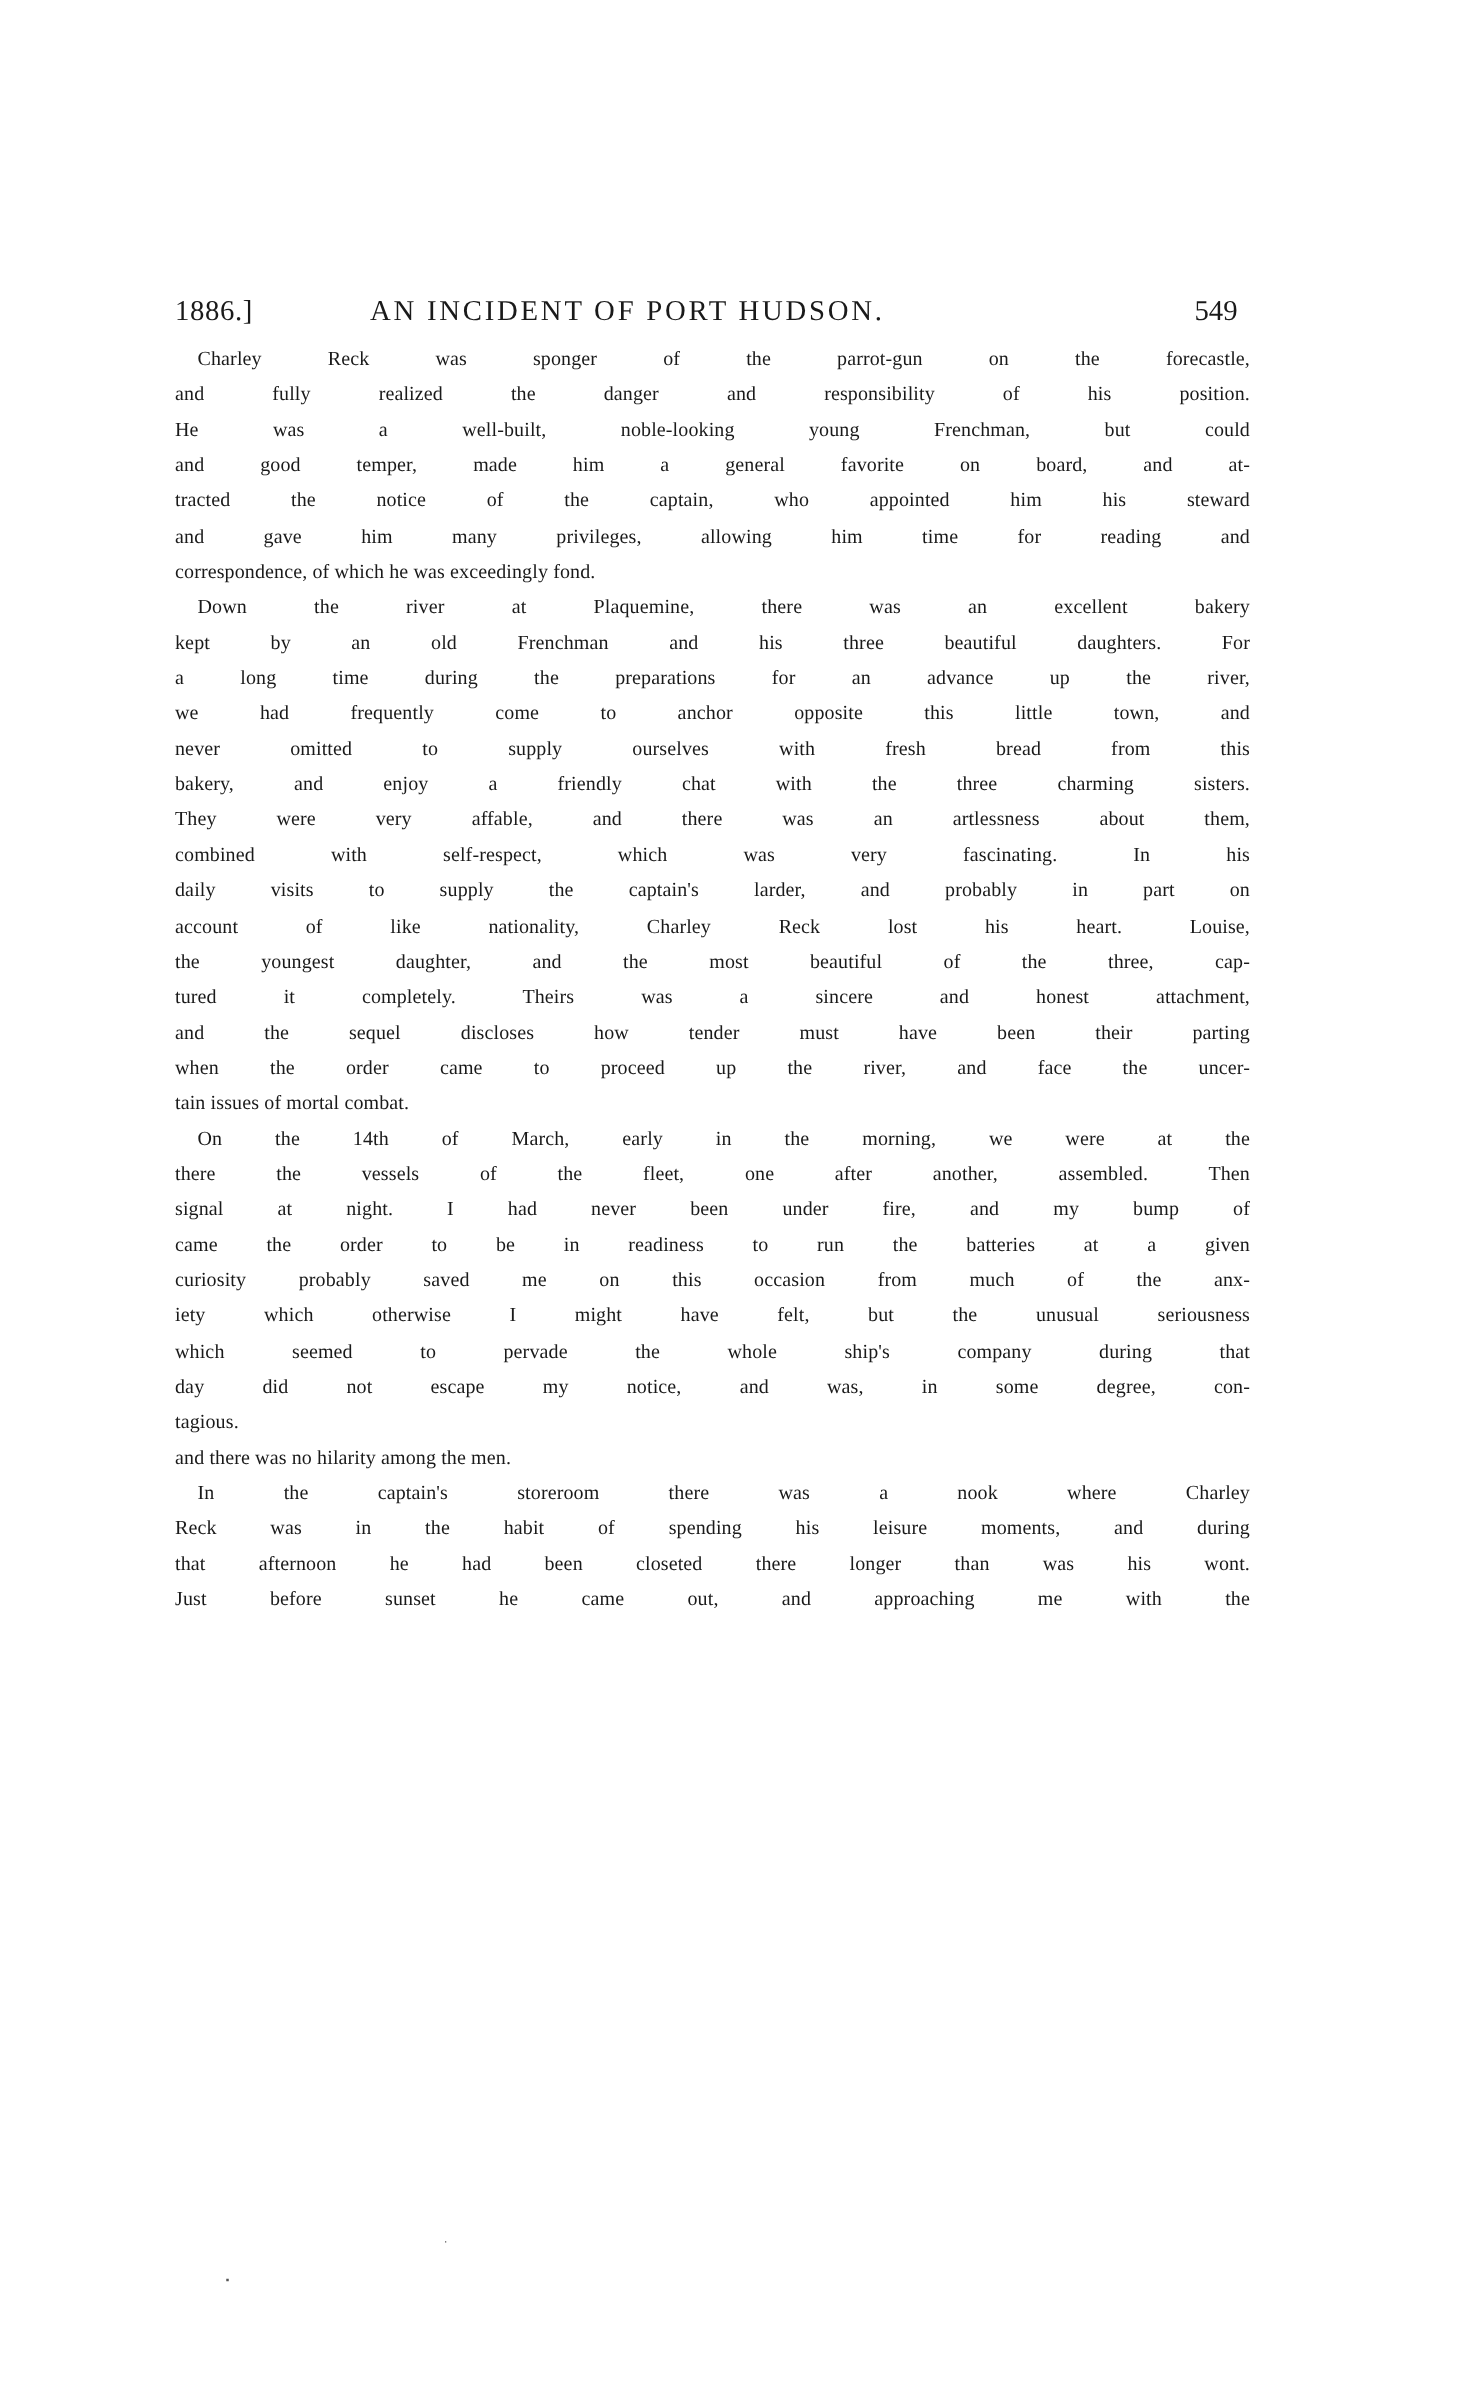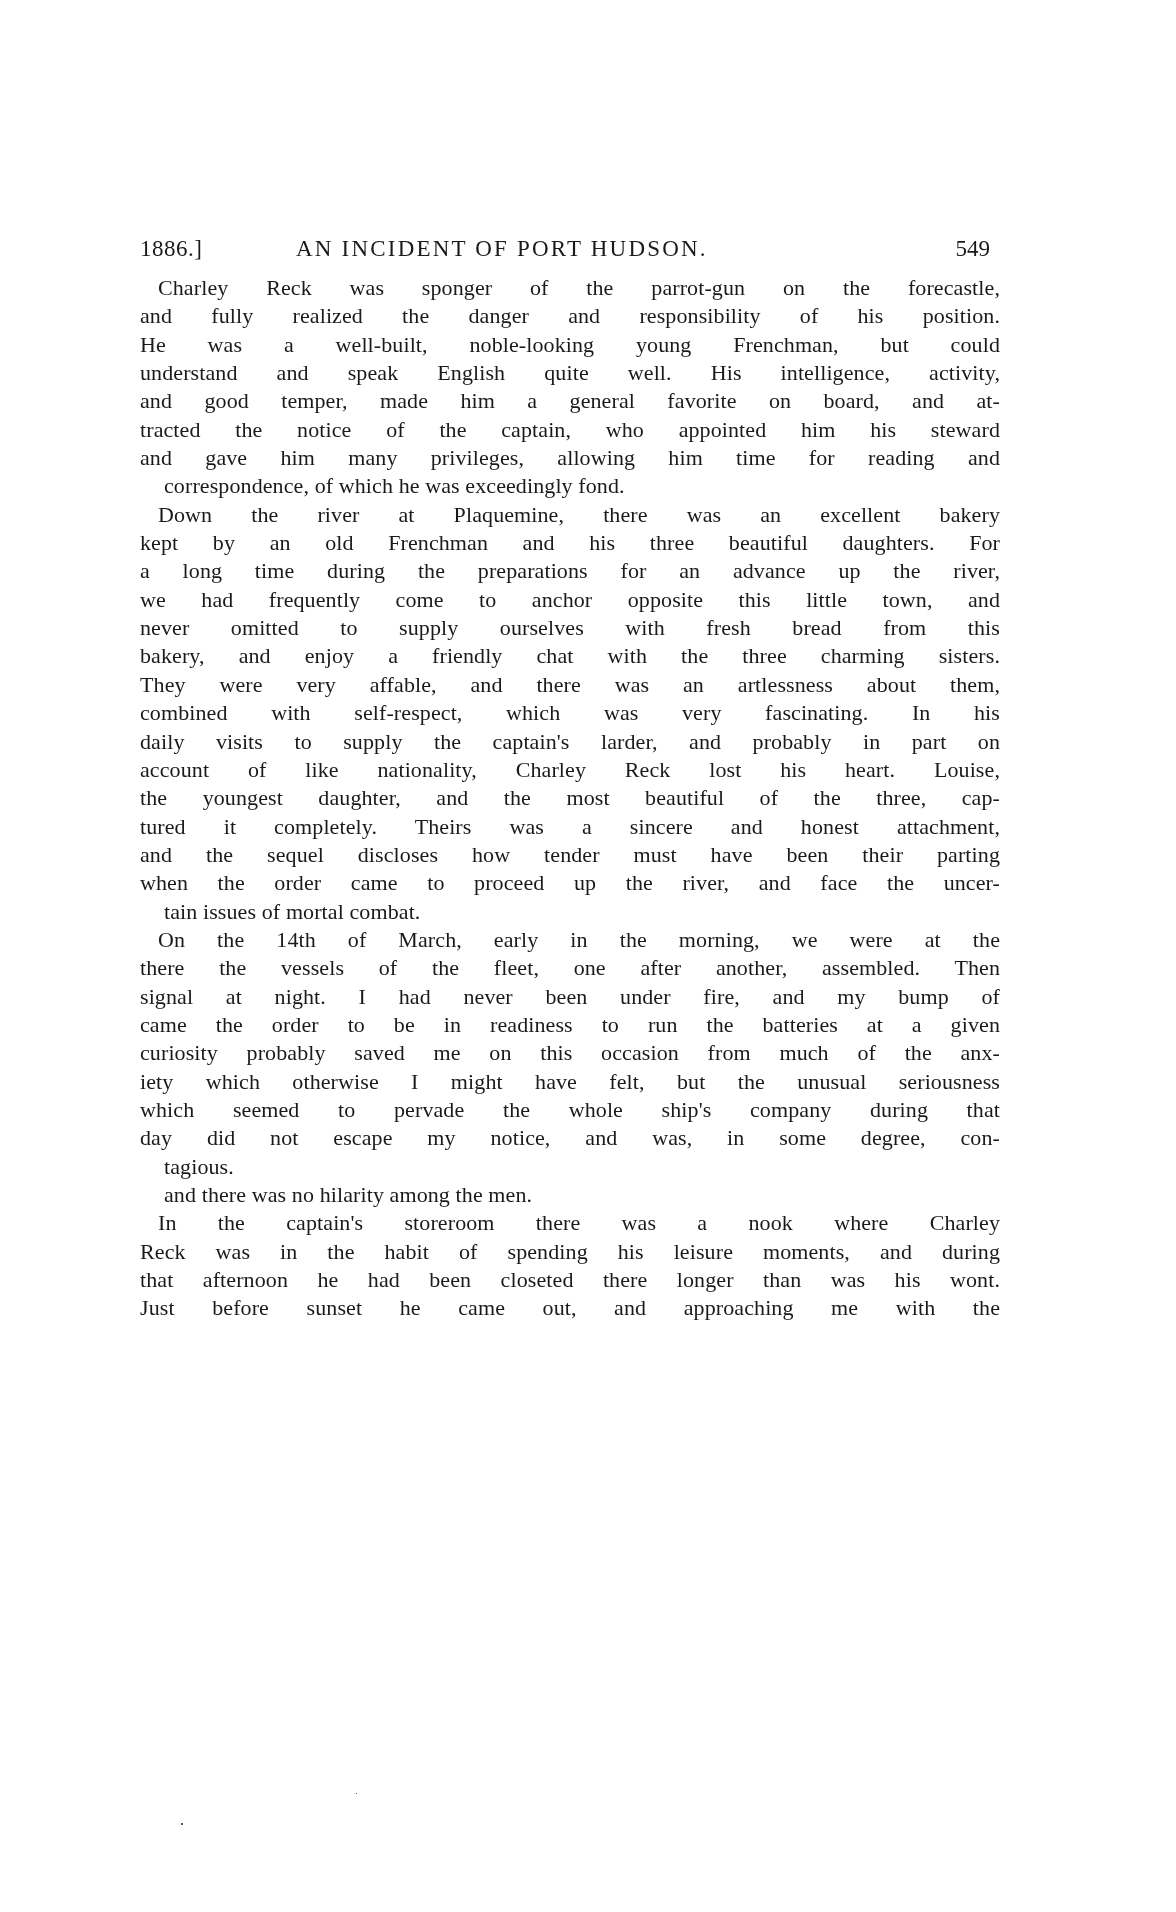--- a/index.html
+++ b/index.html
@@ -45,32 +45,31 @@
       right: 10px;
       top: 0;
     }
     .body-text {
       margin-top: 8px;
     }
     .line {
       display: block;
       height: 28.35px;
       line-height: 28.35px;
-      font-size: 22px;
+      font-size: 16px;
       white-space: nowrap;
       text-align: justify;
       text-align-last: justify;
       letter-spacing: 0.1px;
     }
     .line.indent {
       padding-left: 18px;
     }
     .line.last {
       text-align-last: left;
-      margin-left: 24px;
     }
     .speck {
       position: absolute;
       width: 2px;
       height: 2px;
       background: #555;
     }
   </style>
 </head>
 <body>
@@ -79,21 +78,20 @@
   <div class="running-head">
     <span class="rh-year">1886.]</span>
     <span class="rh-title">AN INCIDENT OF PORT HUDSON.</span>
     <span class="rh-page">549</span>
   </div>
 
   <div class="body-text">
     <span class="line indent">Charley Reck was sponger of the parrot-gun on the forecastle,</span>
     <span class="line">and fully realized the danger and responsibility of his position.</span>
     <span class="line">He was a well-built, noble-looking young Frenchman, but could</span>
-    <span class="line">understand and speak English quite well.  His intelligence, activity,</span>
     <span class="line">and good temper, made him a general favorite on board, and at-</span>
     <span class="line">tracted the notice of the captain, who appointed him his steward</span>
     <span class="line">and gave him many privileges, allowing him time for reading and</span>
     <span class="line last">correspondence, of which he was exceedingly fond.</span>
 
     <span class="line indent">Down the river at Plaquemine, there was an excellent bakery</span>
     <span class="line">kept by an old Frenchman and his three beautiful daughters.  For</span>
     <span class="line">a long time during the preparations for an advance up the river,</span>
     <span class="line">we had frequently come to anchor opposite this little town, and</span>
     <span class="line">never omitted to supply ourselves with fresh bread from this</span>

